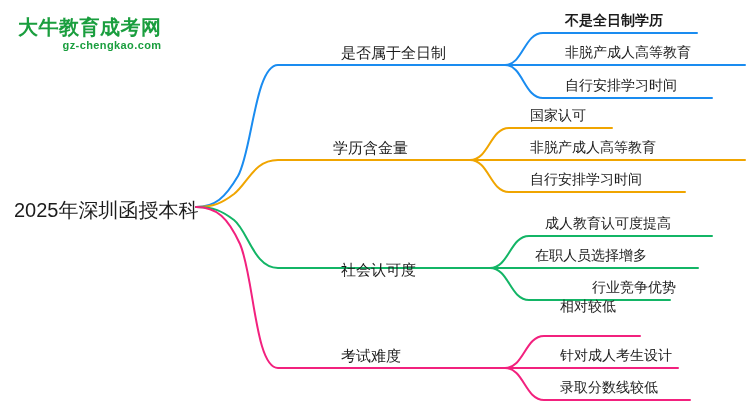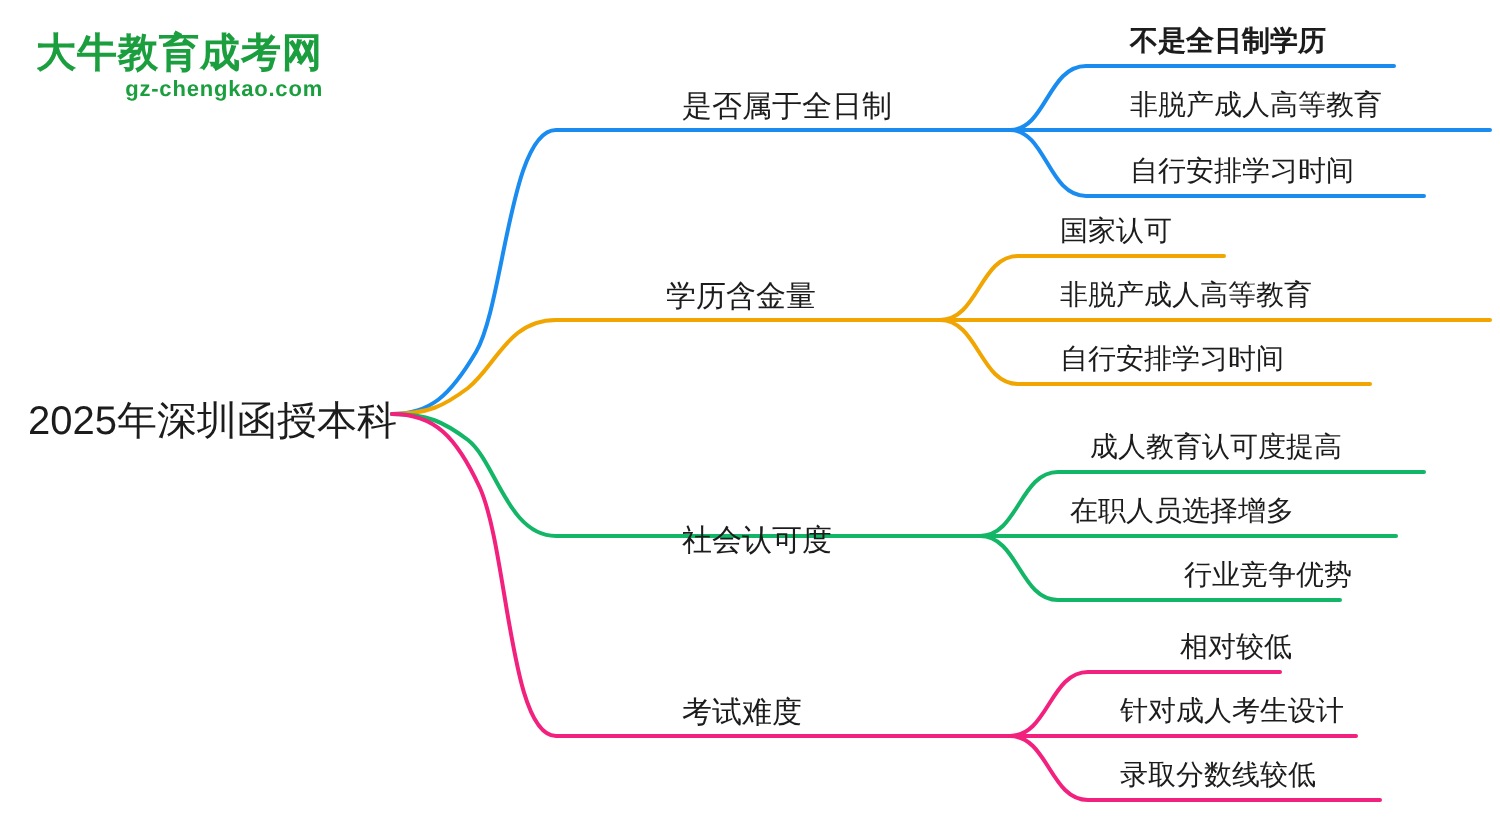--- a/index.html
+++ b/index.html
@@ -130,15 +130,15 @@
 <div class="node-label leaf-label" style="left:530px; top:107px;">国家认可</div>
 <div class="node-label leaf-label" style="left:530px; top:139px;">非脱产成人高等教育</div>
 <div class="node-label leaf-label" style="left:530px; top:171px;">自行安排学习时间</div>
 
 <div class="node-label branch-label" style="left:341px; top:261px;">社会认可度</div>
 <div class="node-label leaf-label" style="left:545px; top:215px;">成人教育认可度提高</div>
 <div class="node-label leaf-label" style="left:535px; top:247px;">在职人员选择增多</div>
 <div class="node-label leaf-label" style="left:545px; top:279px;margin-left:47px;">行业竞争优势</div>
 
 <div class="node-label branch-label" style="left:341px; top:347px;">考试难度</div>
-<div class="node-label leaf-label" style="left:560px; top:315px;margin-left:30px;">相对较低</div>
+<div class="node-label leaf-label" style="left:560px; top:298px;">相对较低</div>
 <div class="node-label leaf-label" style="left:560px; top:347px;">针对成人考生设计</div>
 <div class="node-label leaf-label" style="left:560px; top:379px;">录取分数线较低</div>
 
 </body></html>

